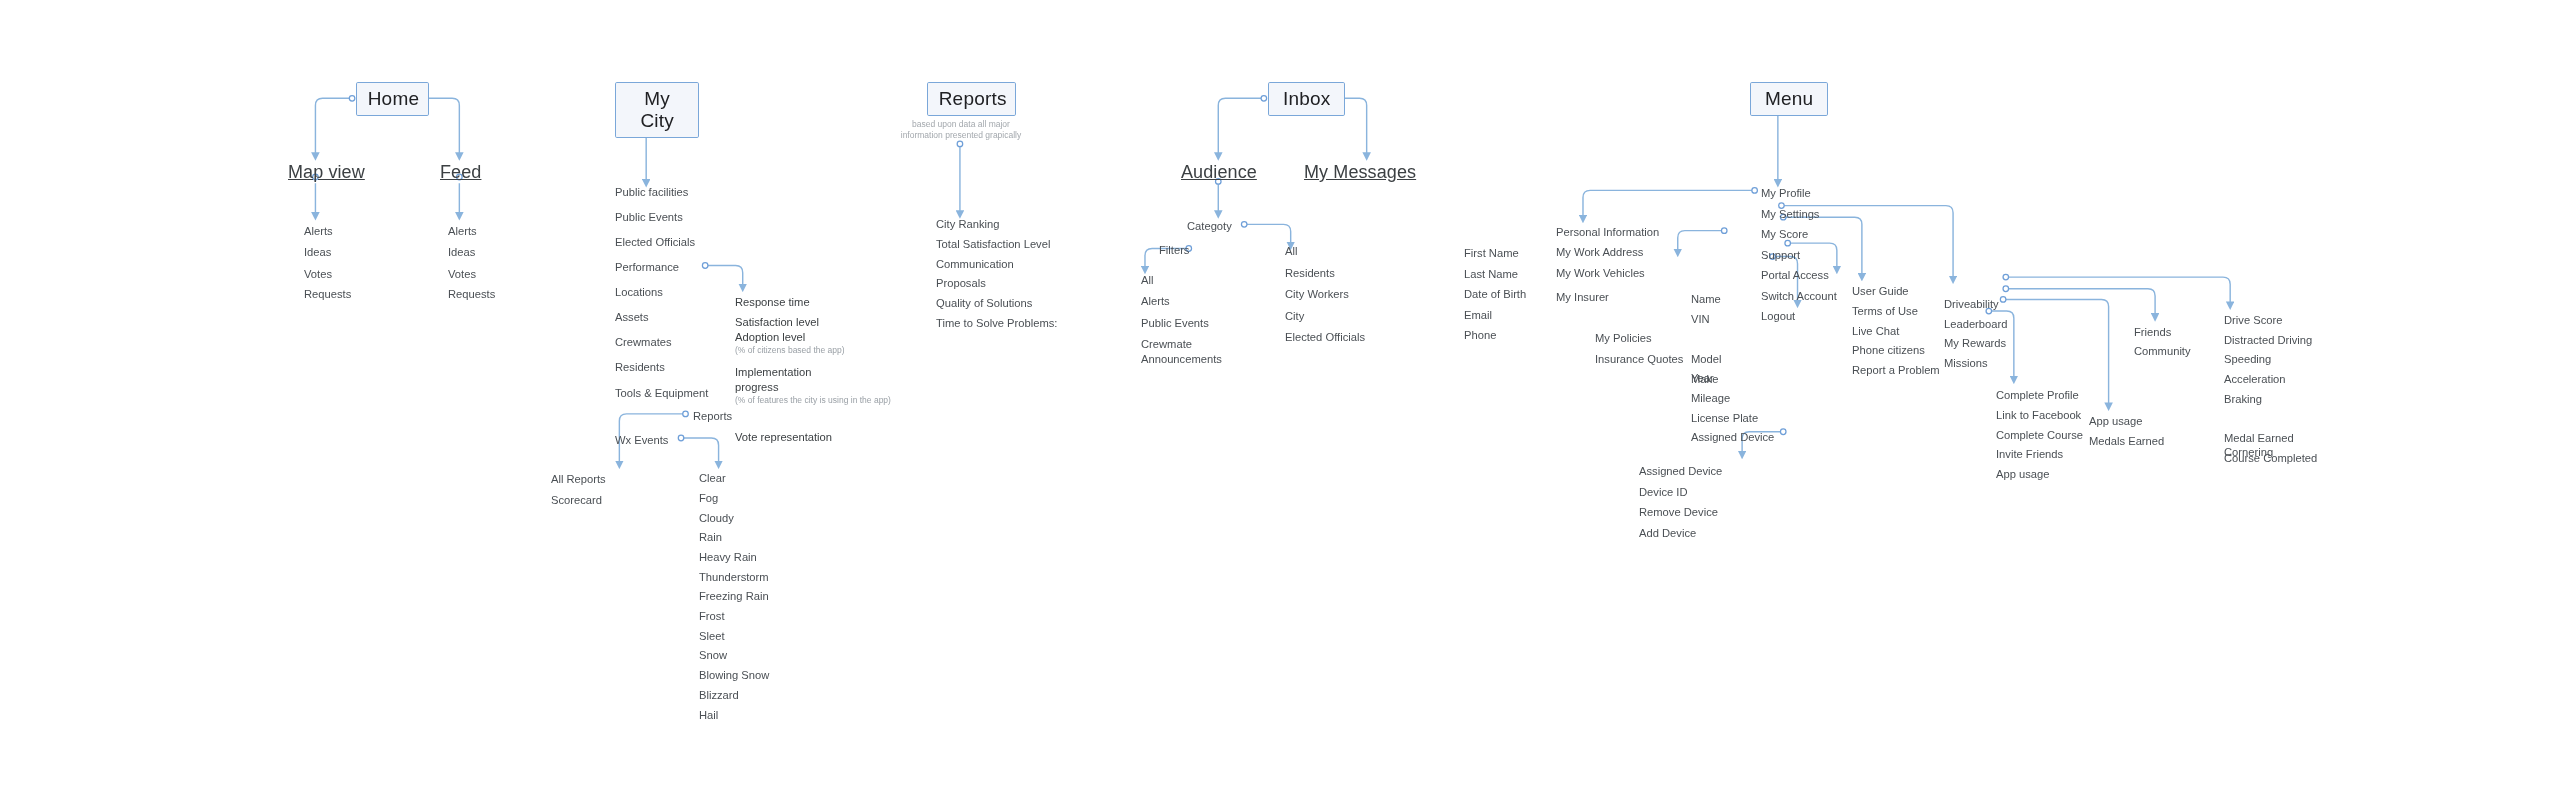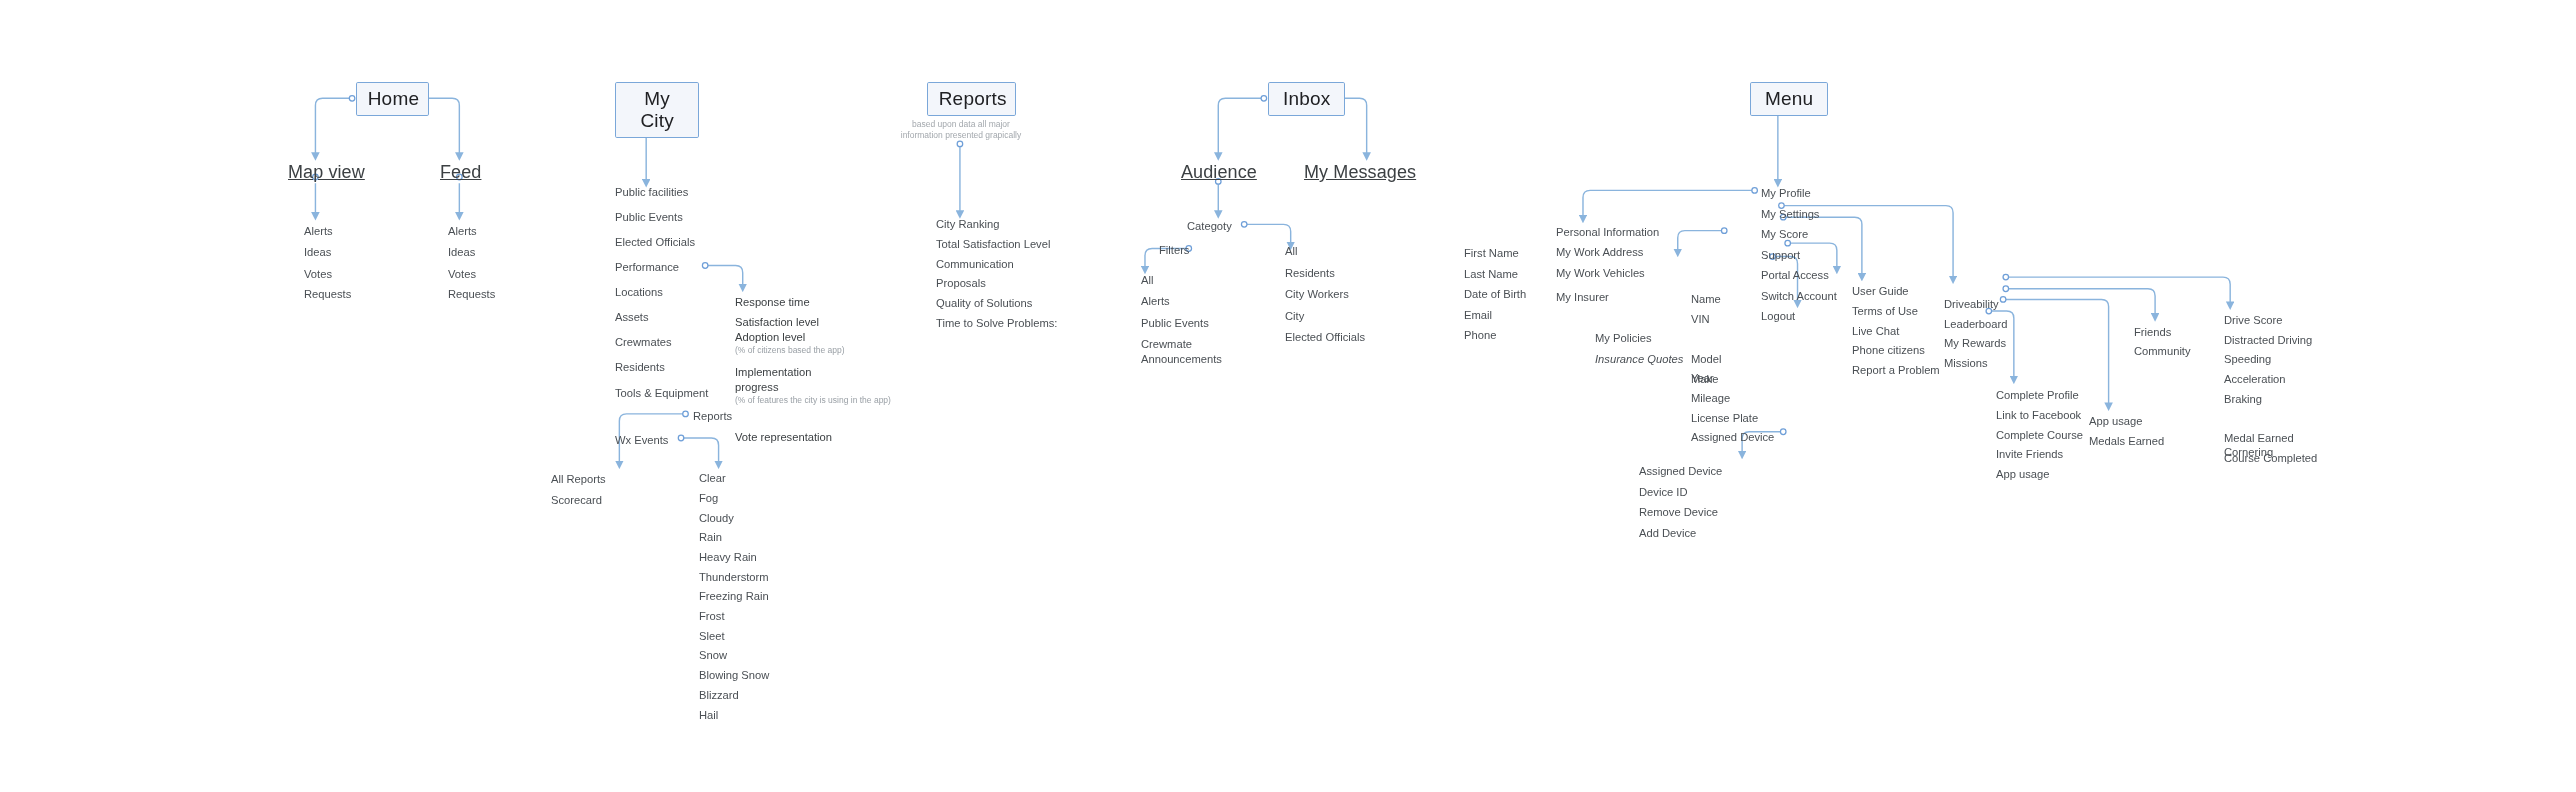--- a/index.html
+++ b/index.html
@@ -268,21 +268,21 @@
   <div class="node leaf" style="left:1556px;top:266px;">My Work Vehicles</div>
   <div class="node leaf" style="left:1556px;top:290px;">My Insurer</div>
 
   <div class="node leaf" style="left:1464px;top:246px;">First Name</div>
   <div class="node leaf" style="left:1464px;top:267px;">Last Name</div>
   <div class="node leaf" style="left:1464px;top:287px;">Date of Birth</div>
   <div class="node leaf" style="left:1464px;top:308px;">Email</div>
   <div class="node leaf" style="left:1464px;top:328px;">Phone</div>
 
   <div class="node leaf" style="left:1595px;top:331px;">My Policies</div>
-  <div class="node leaf" style="left:1595px;top:352px;font-style:italic;">Insurance Quotes</div>
+  <div class="node leaf" style="left:1595px;top:352px;">Insurance Quotes</div>
 
   <div class="node leaf" style="left:1691px;top:292px;">Name</div>
   <div class="node leaf" style="left:1691px;top:312px;text-align:right;">VIN</div>
   <div class="node leaf" style="left:1691px;top:332px;margin-top:40px;">Make</div>
   <div class="node leaf" style="left:1691px;top:352px;">Model</div>
   <div class="node leaf" style="left:1691px;top:371px;">Year</div>
   <div class="node leaf" style="left:1691px;top:391px;">Mileage</div>
   <div class="node leaf" style="left:1691px;top:411px;">License Plate</div>
   <div class="node leaf" style="left:1691px;top:430px;">Assigned Device</div>
 

